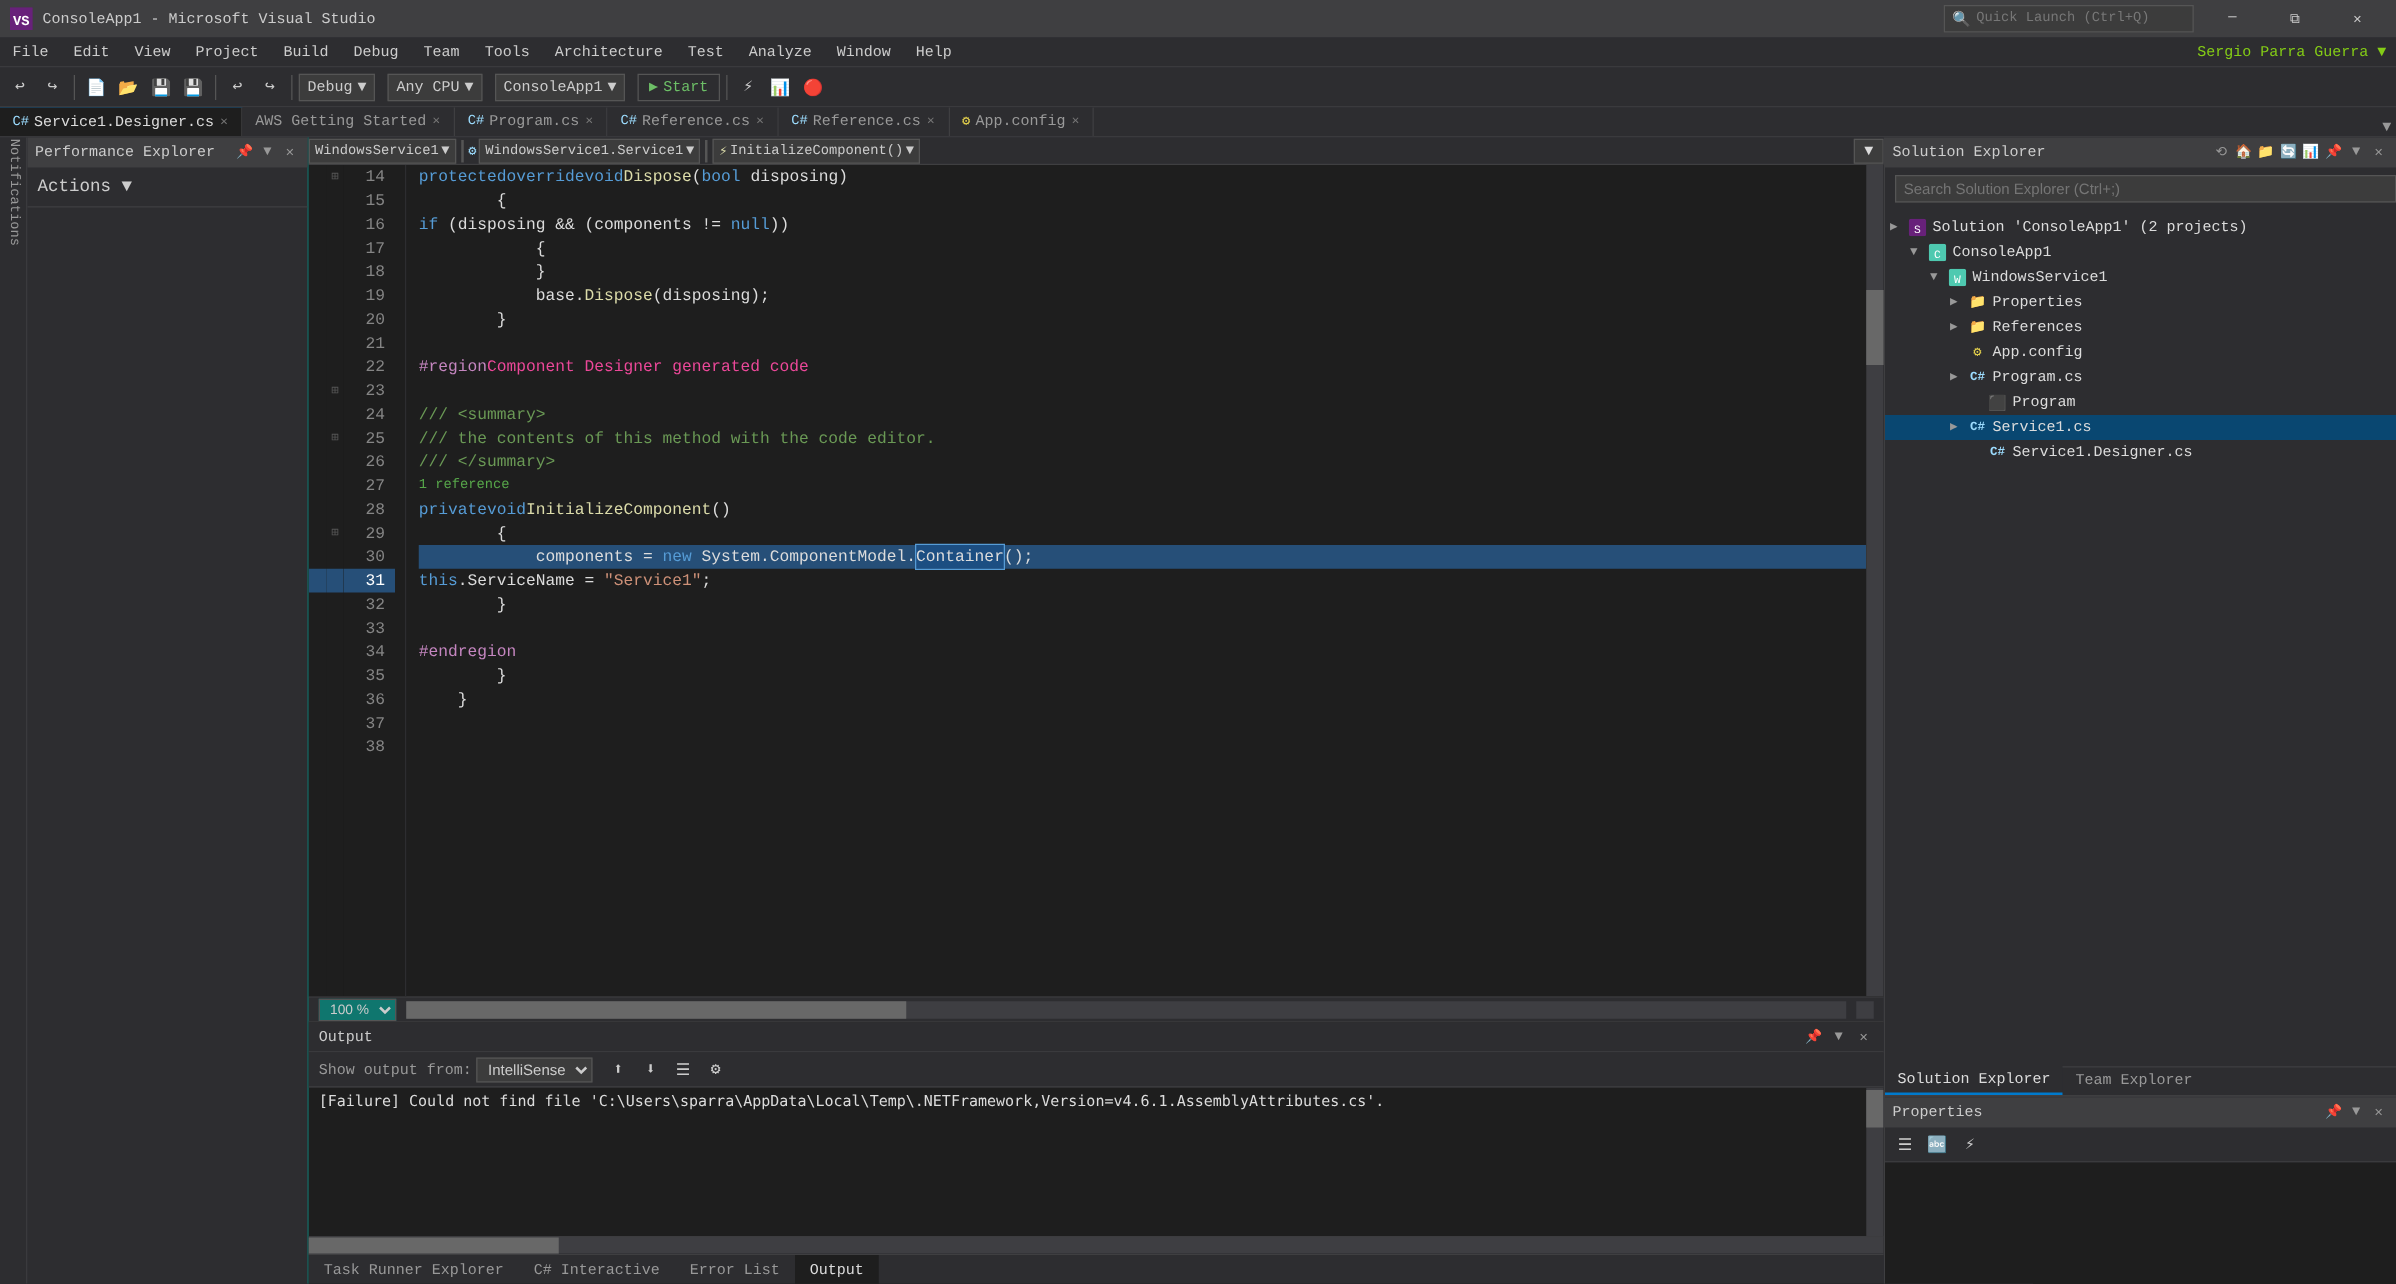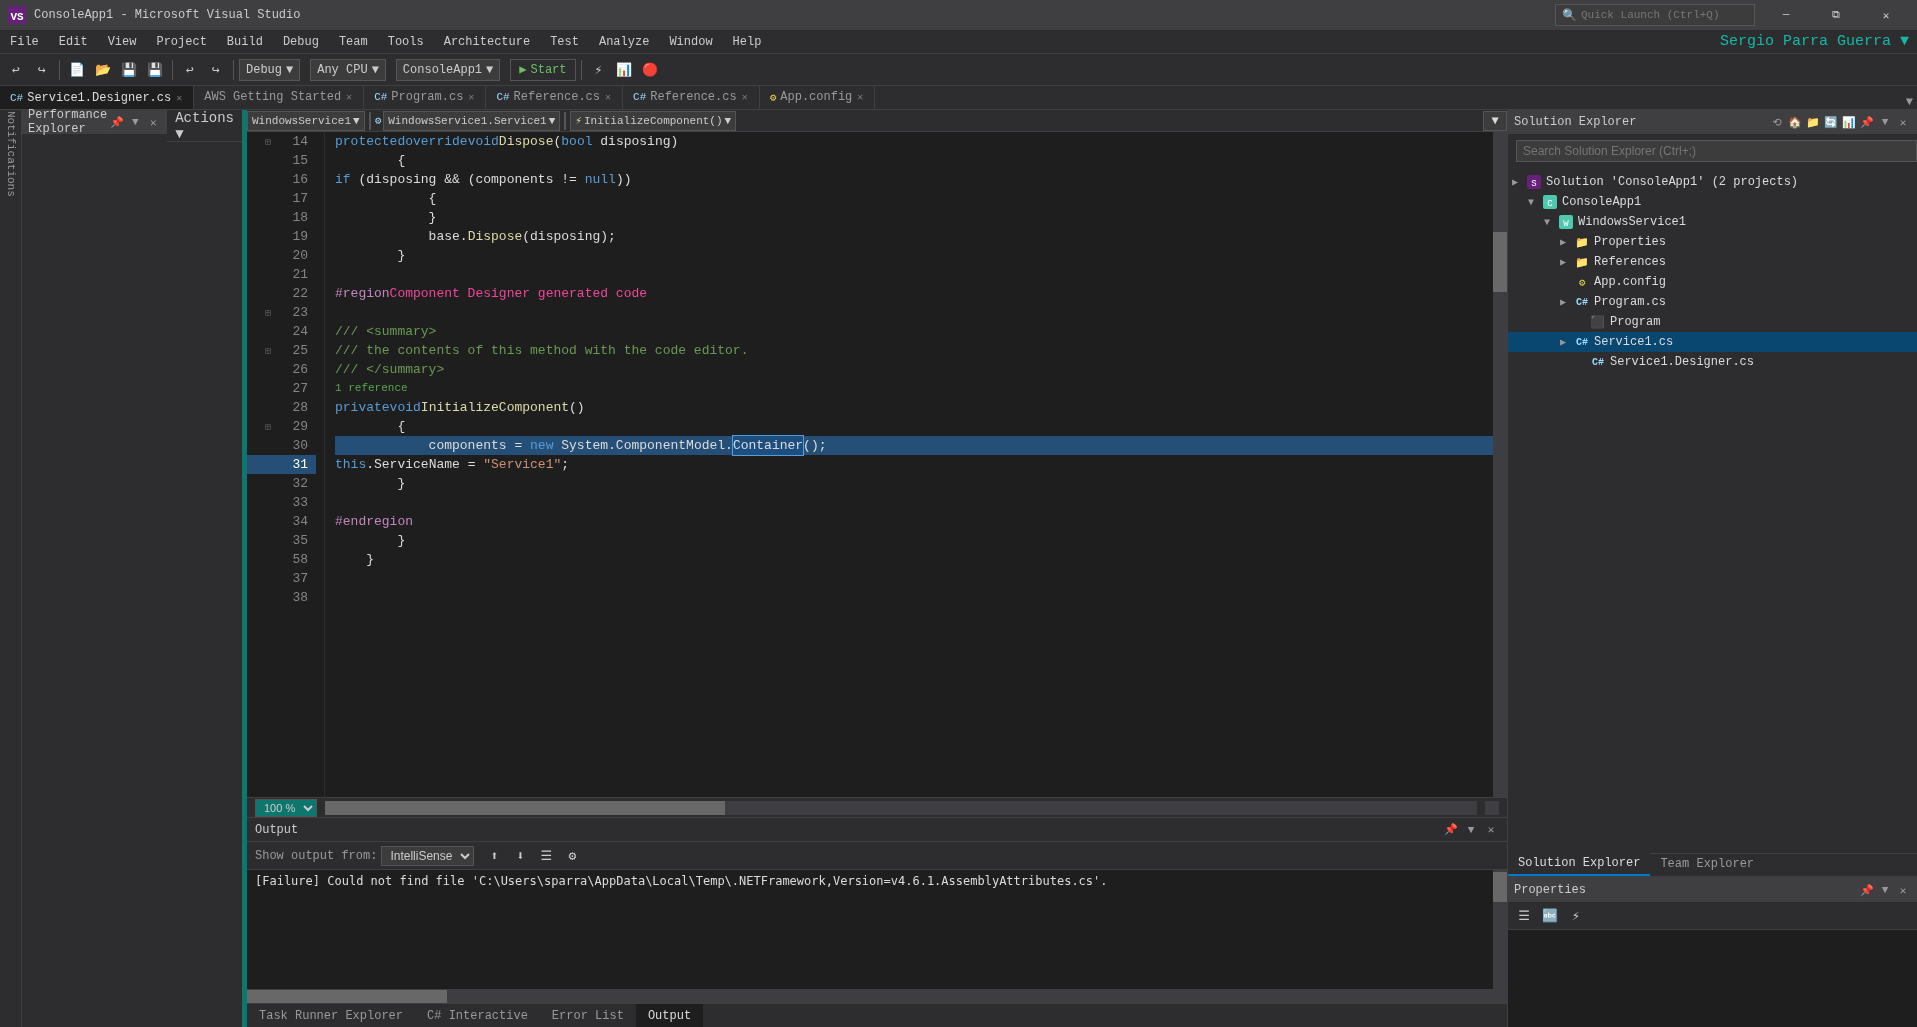--- a/index.html
+++ b/index.html
@@ -145,22 +145,23 @@
       display: flex;
       flex-direction: column;
       align-items: center;
       padding-top: 4px;
     }
 
     
     .perf-panel {
       width: 225px;
       background: #2d2d30;
-      border-right: 5px solid #0f766e;
-      display: flex;
+      border-right: 1px solid #0f766e;
+      display: flex;
+      flex-direction: column;
     }
     .panel-header {
       background: #3f3f41;
       height: 24px;
       display: flex;
       align-items: center;
       padding: 0 6px;
       font-size: 12px;
       color: #ccc;
       justify-content: space-between;
@@ -599,21 +600,21 @@
   <div class="menu-item">Project</div>
   <div class="menu-item">Build</div>
   <div class="menu-item">Debug</div>
   <div class="menu-item">Team</div>
   <div class="menu-item">Tools</div>
   <div class="menu-item">Architecture</div>
   <div class="menu-item">Test</div>
   <div class="menu-item">Analyze</div>
   <div class="menu-item">Window</div>
   <div class="menu-item">Help</div>
-  <div style="margin-left:auto;padding:0 8px;font-size:15px;color:#14b8a6;">Sergio Parra Guerra ▼</div>
+  <div style="margin-left:auto;padding:0 8px;font-size:12px;color:#84cc16;">Sergio Parra Guerra ▼</div>
 </div>
 
 <div class="toolbar">
   <div class="toolbar-btn">↩</div>
   <div class="toolbar-btn">↪</div>
   <div class="toolbar-separator"></div>
   <div class="toolbar-btn">📄</div>
   <div class="toolbar-btn">📂</div>
   <div class="toolbar-btn">💾</div>
   <div class="toolbar-btn">💾</div>
@@ -799,21 +800,21 @@
         <div class="line-num">26</div>
         <div class="line-num">27</div>
         <div class="line-num">28</div>
         <div class="line-num">29</div>
         <div class="line-num">30</div>
         <div class="line-num active">31</div>
         <div class="line-num">32</div>
         <div class="line-num">33</div>
         <div class="line-num">34</div>
         <div class="line-num">35</div>
-        <div class="line-num">58</div>
+        <div class="line-num">36</div>
         <div class="line-num">37</div>
         <div class="line-num">38</div>
       </div>
 
       <div class="code-content">
         <div class="code-line">        <span class="kw">protected</span> <span class="kw">override</span> <span class="kw">void</span> <span class="method">Dispose</span>(<span class="kw">bool</span> disposing)</div>
         <div class="code-line">        {</div>
         <div class="code-line">            <span class="kw">if</span> (disposing &amp;&amp; (components != <span class="kw">null</span>))</div>
         <div class="code-line">            {</div>
         <div class="code-line">            }</div>

